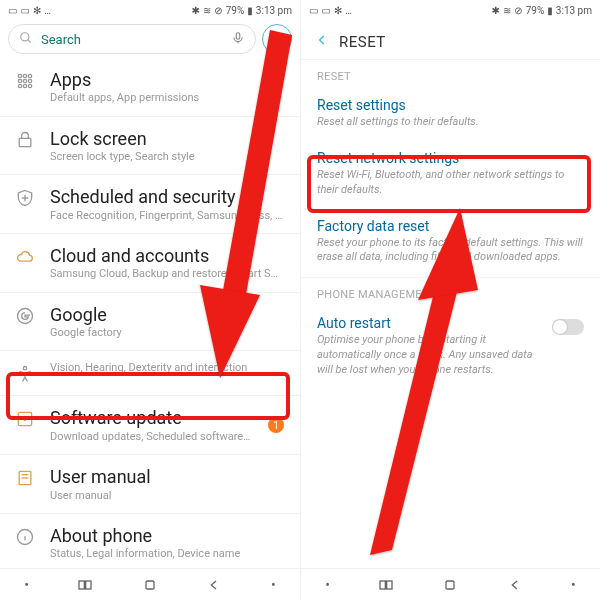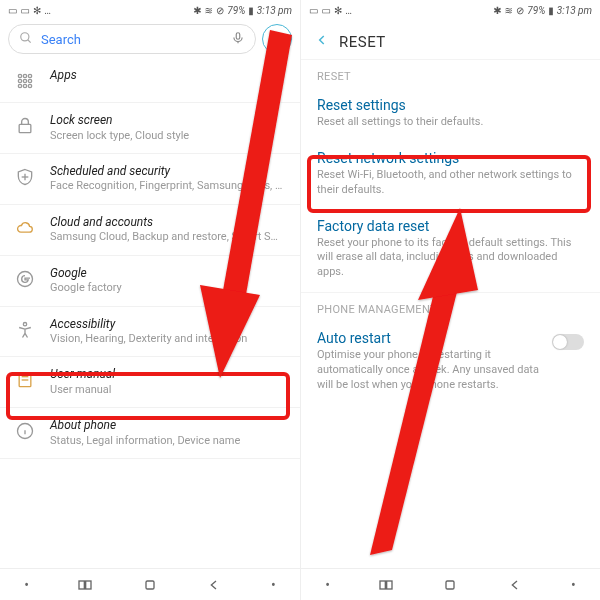--- a/index.html
+++ b/index.html
@@ -4,47 +4,47 @@
 <style>
   * { box-sizing: border-box; margin: 0; padding: 0; }
   html, body { width: 600px; height: 600px; font-family: -apple-system, Roboto, Arial, sans-serif; background: #fff; }
   .viewport { display: flex; width: 600px; height: 600px; position: relative; }
   .phone { width: 300px; height: 600px; background: #fff; position: relative; overflow: hidden; }
   .phone + .phone { border-left: 1px solid #eee; }
 
   
   .statusbar { height: 20px; display: flex; align-items: center; justify-content: space-between; padding: 0 8px; font-size: 10px; color: #555; }
   .statusbar .left, .statusbar .right { display: flex; align-items: center; gap: 3px; }
-  .sb-text { font-size: 10px; font-style: italic; }
+  .sb-text { font-size: 10px; }
 
   
   .searchbar { display: flex; align-items: center; gap: 6px; padding: 4px 8px; }
-  .search-pill { flex: 1; height: 30px; border: 1px solid #ddd; border-radius: 15px; display: flex; align-items: center; padding: 0 10px; color: #3b82f6; font-size: 13px; gap: 8px; }
+  .search-pill { flex: 1; height: 30px; border: 1px solid #ddd; border-radius: 15px; display: flex; align-items: center; padding: 0 10px; color: #0f766e; font-size: 13px; gap: 8px; }
   .search-pill .spacer { flex: 1; }
   .avatar-circle { width: 30px; height: 30px; border: 1.5px solid #49b7d6; border-radius: 50%; display: flex; align-items: center; justify-content: center; color: #49b7d6; }
 
   
   .list { }
   .row { display: flex; align-items: flex-start; padding: 10px 14px; gap: 14px; border-bottom: 1px solid #f1f1f1; position: relative; }
   .row .ricon { width: 22px; min-width: 22px; height: 22px; color: #888; display: flex; align-items: center; justify-content: center; margin-top: 2px; }
   .row .texts { flex: 1; min-width: 0; }
-  .row .title { font-size: 12px; color: #222; line-height: 1.3; font-style: italic; }
+  .row .title { font-size: 18px; color: #222; line-height: 1.3; }
   .row .sub { font-size: 11px; color: #999; line-height: 1.3; white-space: nowrap; overflow: hidden; text-overflow: ellipsis; }
   .badge { width: 16px; height: 16px; border-radius: 50%; background: #ff7a1a; color: #fff; font-size: 10px; display: flex; align-items: center; justify-content: center; position: absolute; right: 16px; top: 50%; transform: translateY(-50%); }
 
   
   .pheader { display: flex; align-items: center; gap: 10px; padding: 12px 14px 8px; }
   .pheader .back { color: #49b7d6; font-size: 16px; }
   .pheader .ptitle { font-size: 15px; color: #333; letter-spacing: 0.5px; }
 
   .section-label { font-size: 11px; color: #a9a9a9; padding: 10px 16px 2px; letter-spacing: 0.3px; border-top: 1px solid #f3f3f3; }
   .rsection { padding: 2px 0; }
   .rrow { padding: 10px 16px; }
   .rrow .title { font-size: 14px; color: #0369a1; }
-  .rrow .sub { font-size: 11px; color: #999; line-height: 1.35; margin-top: 2px; }
+  .rrow .sub { font-size: 11px; color: #999; line-height: 1.35; margin-top: 2px; font-style: italic; }
   .rrow.with-toggle { display: flex; gap: 6px; }
   .rrow.with-toggle .texts { flex: 1; }
   .toggle { width: 32px; height: 16px; border-radius: 8px; background: #ddd; position: relative; margin-top: 4px; }
   .toggle::after { content: ""; position: absolute; width: 14px; height: 14px; background: #fff; border-radius: 50%; top: 1px; left: 1px; box-shadow: 0 0 2px rgba(0,0,0,0.3); }
 
   
   .navbar { position: absolute; bottom: 0; left: 0; right: 0; height: 32px; background: #fff; display: flex; align-items: center; justify-content: space-around; border-top: 1px solid #eee; color: #666; font-size: 14px; }
   .navbar span svg { display: block; }
 
   
@@ -111,32 +111,33 @@
               <circle cx="6" cy="12" r="2"></circle>
               <circle cx="12" cy="12" r="2"></circle>
               <circle cx="18" cy="12" r="2"></circle>
               <circle cx="6" cy="18" r="2"></circle>
               <circle cx="12" cy="18" r="2"></circle>
               <circle cx="18" cy="18" r="2"></circle>
             </svg>
           </span>
         <div class="texts">
             <div class="title">Apps</div>
+            <div class="sub">Default apps, App permissions</div>
           </div>
       </div>
       <div class="row">
         <span class="ricon">
             <svg width="20" height="20" viewBox="0 0 24 24" fill="none" stroke="#999" stroke-width="1.6">
               <rect x="5" y="10" width="14" height="10" rx="1"></rect>
               <path d="M8 10V7a4 4 0 0 1 8 0v3"></path>
             </svg>
           </span>
         <div class="texts">
             <div class="title">Lock screen</div>
-            <div class="sub">Screen lock type, Cloud style</div>
+            <div class="sub">Screen lock type, Search style</div>
           </div>
       </div>
       <div class="row">
         <span class="ricon">
             <svg width="20" height="20" viewBox="0 0 24 24" fill="none" stroke="#999" stroke-width="1.6">
               <path d="M12 3l8 3v5c0 5-3.5 9-8 10-4.5-1-8-5-8-10V6l8-3z"></path>
               <path d="M12 8v8"></path>
               <path d="M8 12h8"></path>
             </svg>
           </span>
@@ -169,23 +170,35 @@
           </div>
       </div>
       <div class="row">
         <span class="ricon">
             <svg width="20" height="20" viewBox="0 0 24 24" fill="none" stroke="#999" stroke-width="1.6">
               <circle cx="12" cy="5" r="2"></circle>
               <path d="M5 9l7 2 7-2M12 11v5m-3 5l3-5 3 5"></path>
             </svg>
           </span>
         <div class="texts">
-            <div class="title">Accessibility</div>
             <div class="sub">Vision, Hearing, Dexterity and interaction</div>
           </div>
+      </div>
+      <div class="row">
+        <span class="ricon">
+            <svg width="20" height="20" viewBox="0 0 24 24" fill="none" stroke="#d9a24a" stroke-width="1.6">
+              <rect x="4" y="4" width="16" height="16" rx="2"></rect>
+              <path d="M12 8v6m-3-3l3 3 3-3"></path>
+            </svg>
+          </span>
+        <div class="texts">
+            <div class="title">Software update</div>
+            <div class="sub">Download updates, Scheduled software…</div>
+          </div>
+        <div class="badge">1</div>
       </div>
       <div class="row">
         <span class="ricon">
             <svg width="20" height="20" viewBox="0 0 24 24" fill="none" stroke="#d9a24a" stroke-width="1.6">
               <rect x="5" y="4" width="14" height="16" rx="1"></rect>
               <line x1="8" y1="8" x2="16" y2="8"></line>
               <line x1="8" y1="12" x2="16" y2="12"></line>
             </svg>
           </span>
         <div class="texts">

